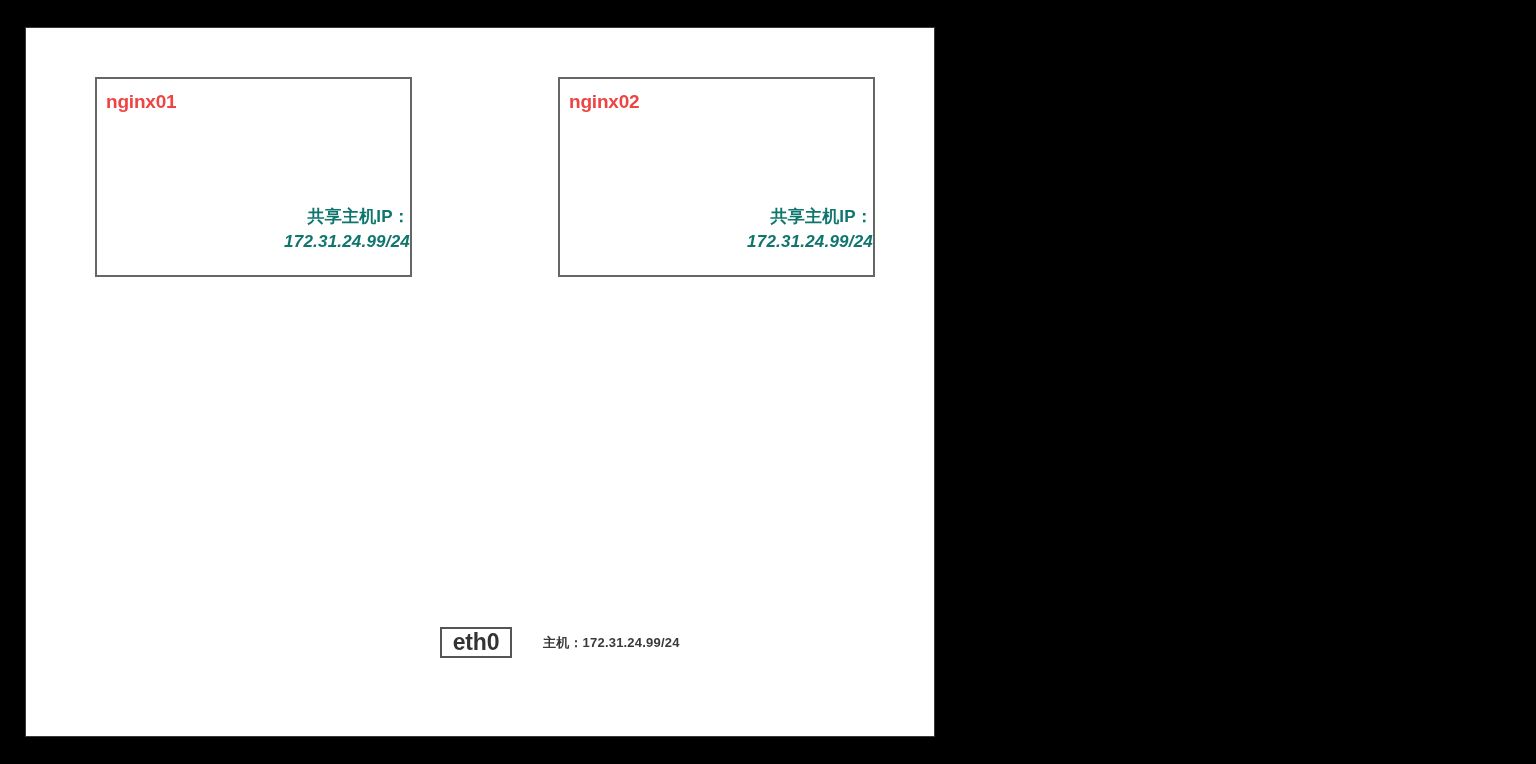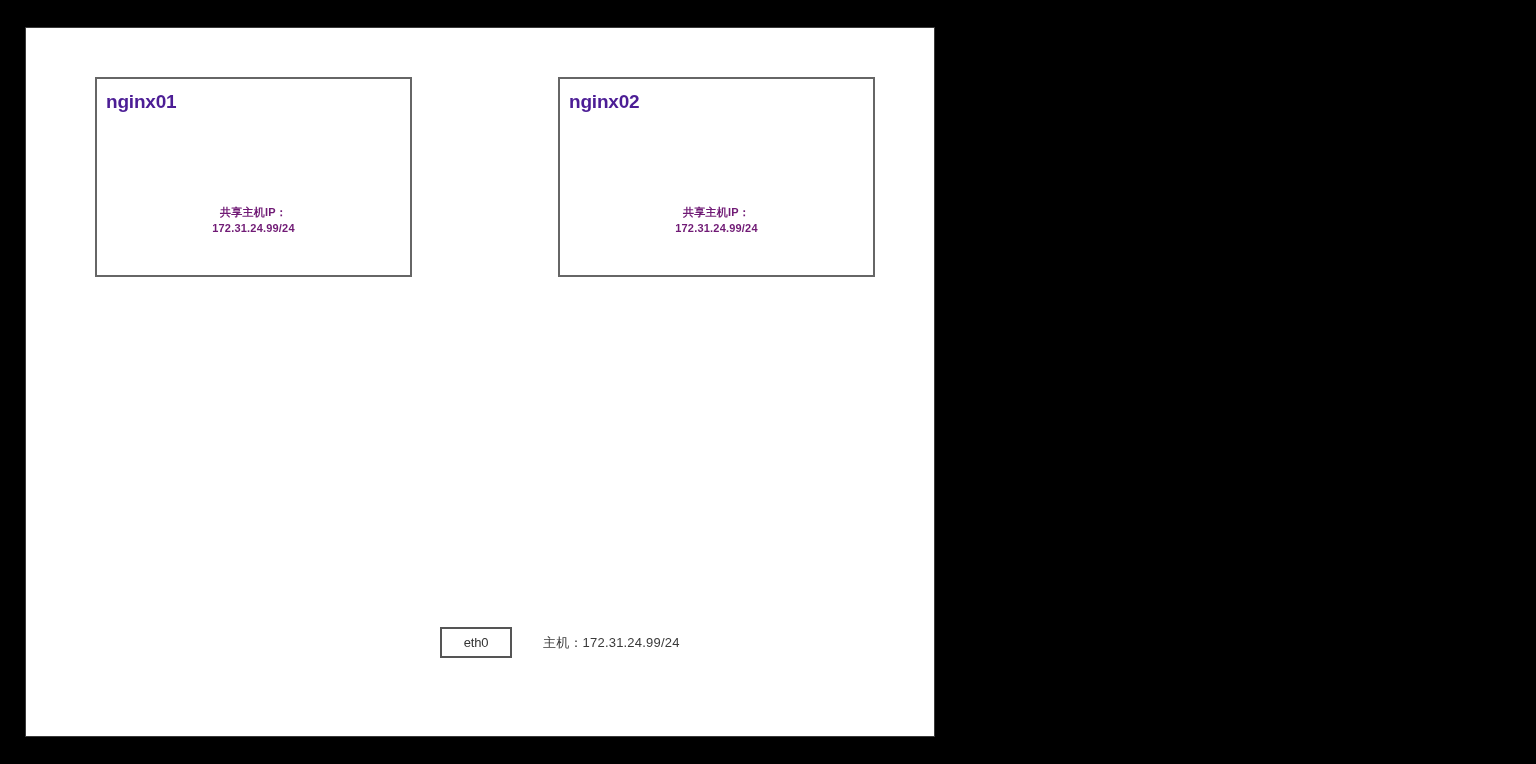--- a/index.html
+++ b/index.html
@@ -46,72 +46,73 @@
     width: 317px;
     height: 200px;
     margin-left: 40px;
   }
   .node-title {
     position: absolute;
     left: 9px;
     top: 12px;
     font-size: 19px;
     font-weight: bold;
-    color: #4c1d95;
+    color: #ef4444;
     letter-spacing: -0.2px;
     white-space: nowrap;
   }
   .node-ip-block {
     position: absolute;
     left: 0;
     right: 0;
     top: 126px;
-    text-align: center;
-    font-size: 11px;
+    text-align: right;
+    font-size: 17px;
     font-weight: bold;
-    color: #701a75;
+    color: #0f766e;
     line-height: 1.45;
   }
   .node-ip-block .ip-label {
     display: block;
     letter-spacing: 0.2px;
   }
   .node-ip-block .ip-value {
     display: block;
     letter-spacing: 0.2px;
+    font-style: italic;
   }
 
   
   #eth0-box {
     position: absolute;
     left: 414px;
     top: 599px;
     width: 72px;
     height: 31px;
     background: #ffffff;
     border: 2px solid #555555;
     box-sizing: border-box;
     display: flex;
     align-items: center;
     justify-content: center;
   }
   #eth0-box .eth0-label {
-    font-size: 13px;
-    font-weight: normal;
+    font-size: 23px;
+    font-weight: bold;
     color: #333333;
     letter-spacing: -0.2px;
   }
 
   
   #host-ip-text {
     position: absolute;
     left: 517px;
     top: 606px;
     font-size: 13px;
-    font-weight: normal;
+    font-weight: bold;
     color: #3a3a3a;
     white-space: nowrap;
     letter-spacing: 0.2px;
   }
 
   
   #host-title {
     position: absolute;
     left: 0;
     right: 0;

